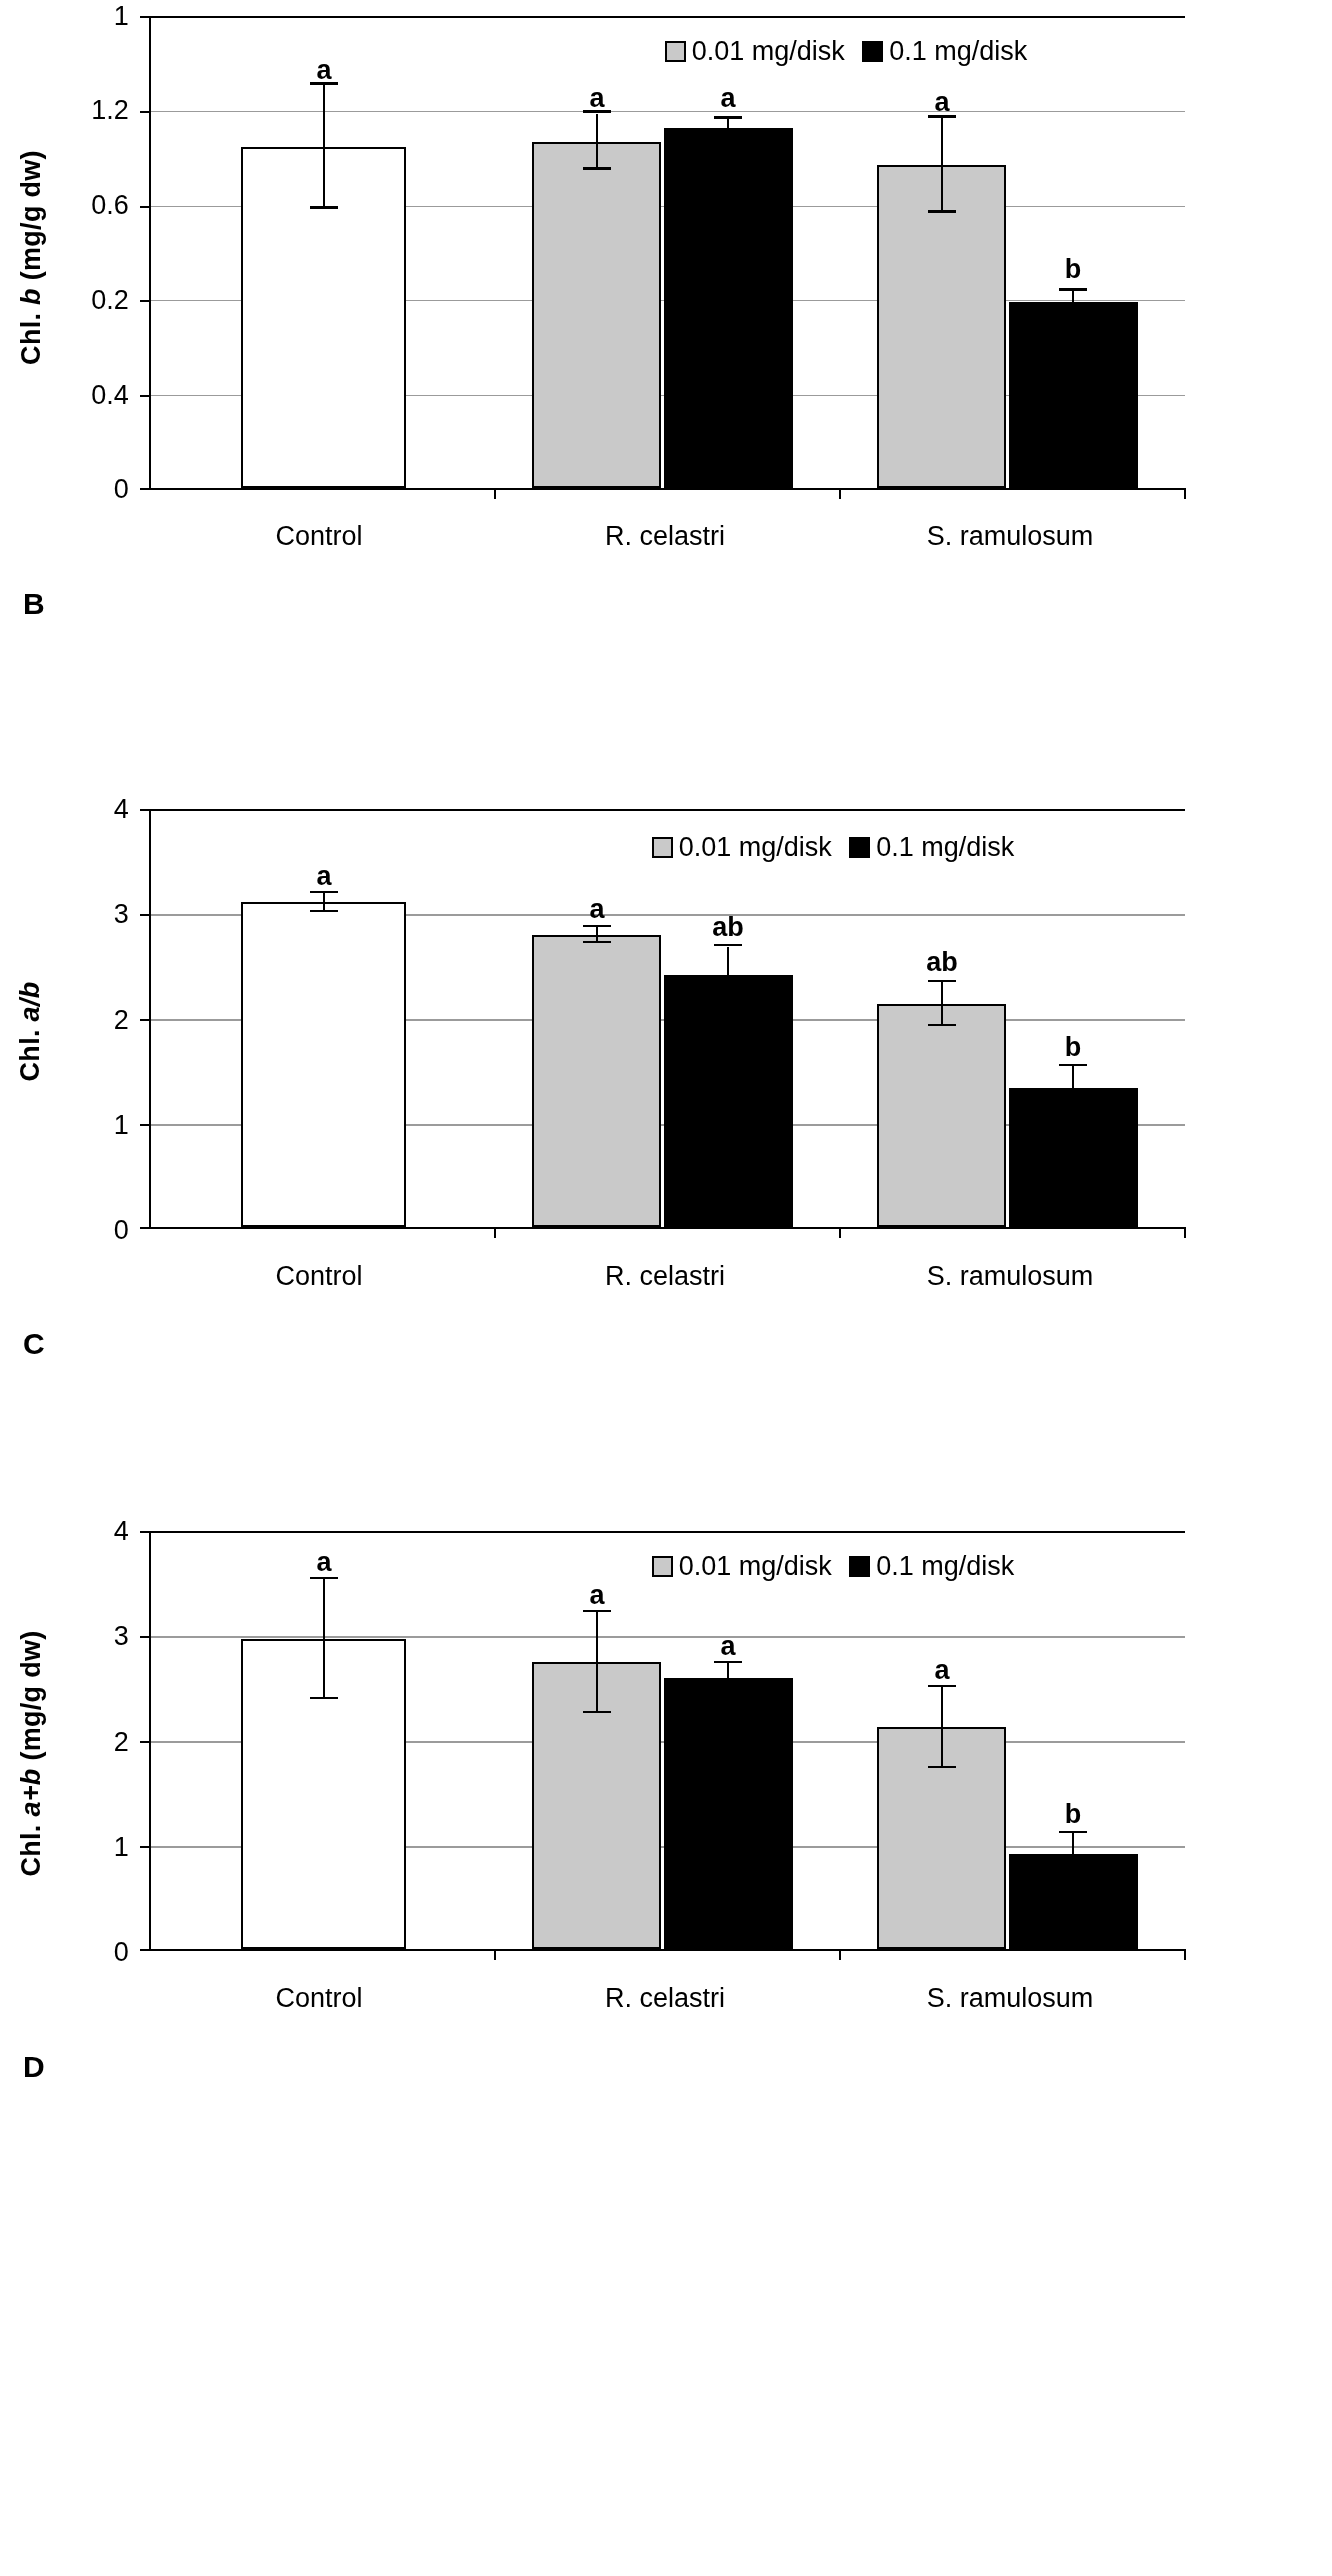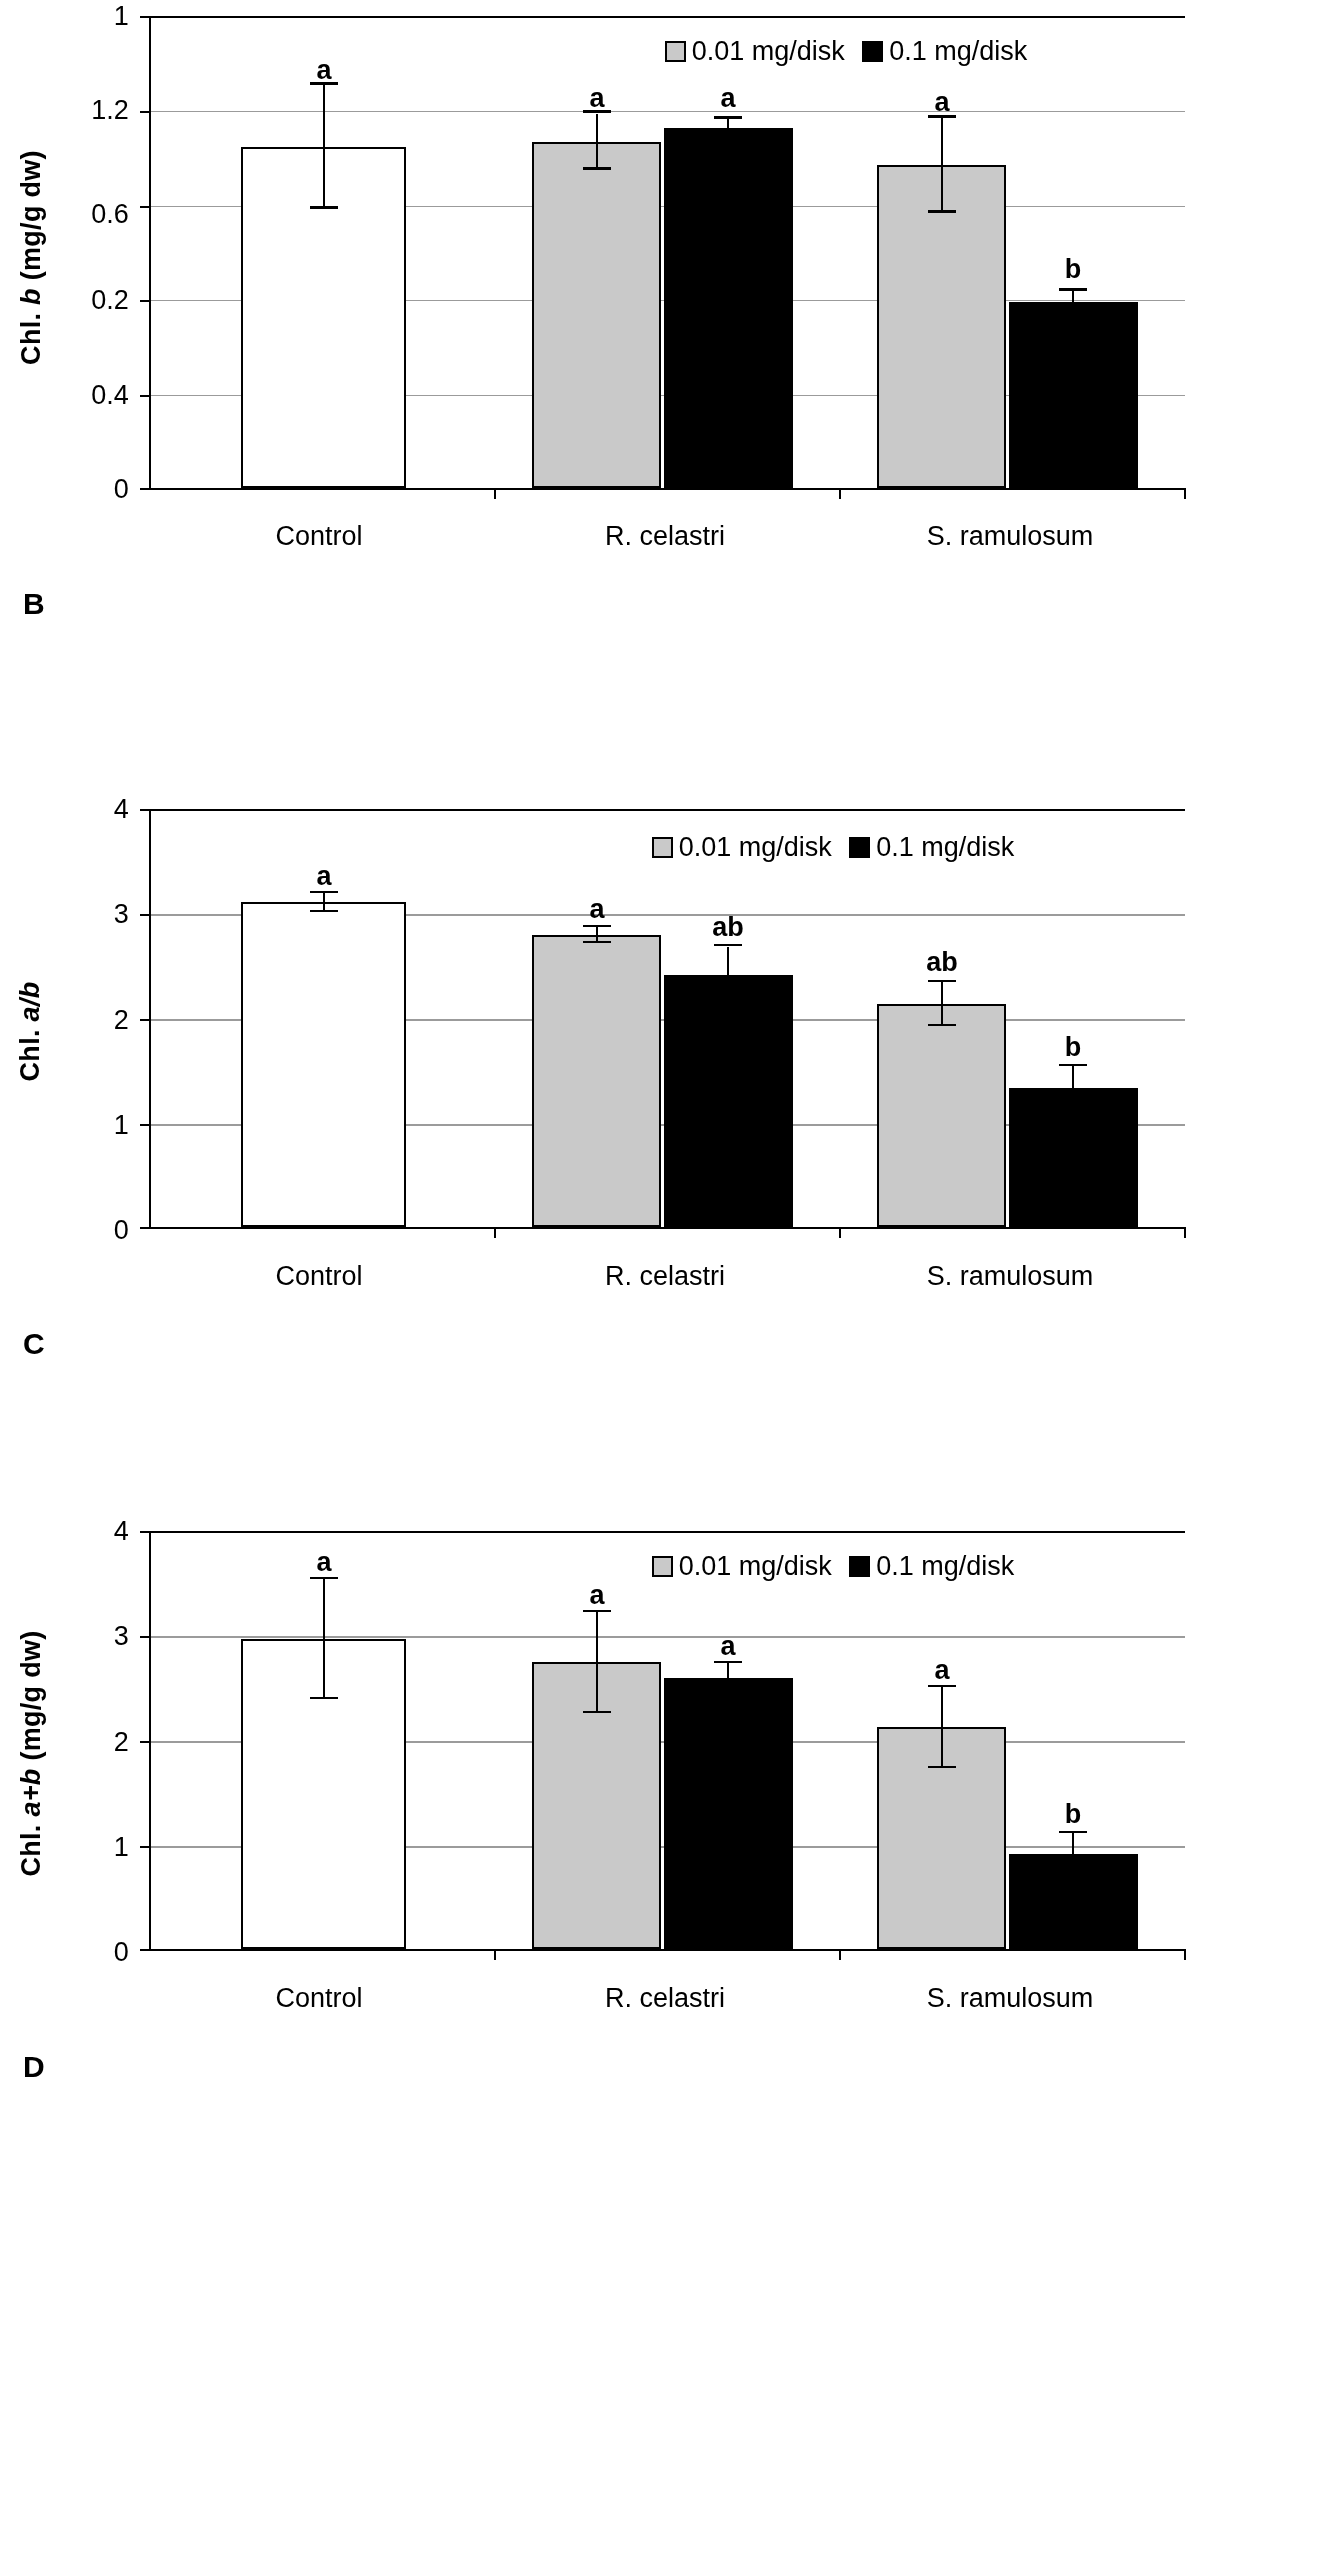--- a/index.html
+++ b/index.html
@@ -160,21 +160,21 @@
   <div class="panel" style="height:737px;">
     <div class="chart-block">
 
       <div class="ylabel" style="top:0px;height:515px;">
         <span>Chl. <i>b</i> (mg/g dw)</span>
       </div>
 
       <div class="yaxis-ticks" style="left:62px;top:0;height:515px;">
         <div class="ytick" style="top:15.5px;">1</div>
         <div class="ytick" style="top:110px;">1.2</div>
-        <div class="ytick" style="top:214px;">0.6</div>
+        <div class="ytick" style="top:205px;">0.6</div>
         <div class="ytick" style="top:300px;">0.2</div>
         <div class="ytick" style="top:395px;">0.4</div>
         <div class="ytick" style="top:489px;">0</div>
       </div>
 
       <div class="plot-area" style="left:149px;top:15.5px;width:1036px;height:474px;">
         <div class="axis-top"></div>
 
         <div class="gridline" style="top:95px;"></div>
         <div class="gridline" style="top:190px;"></div>

